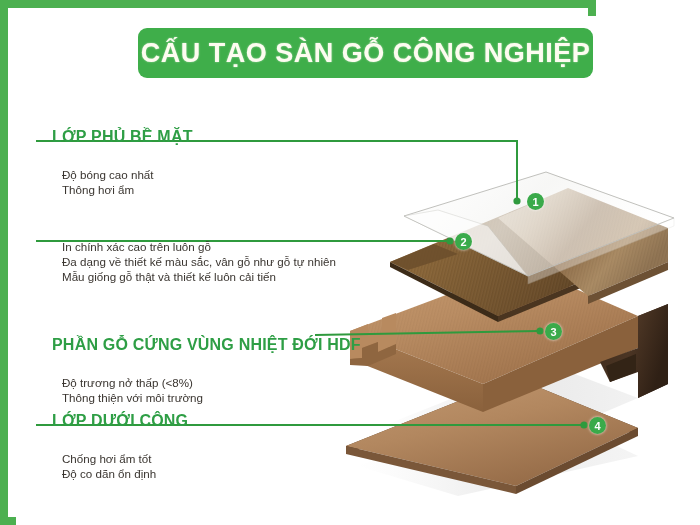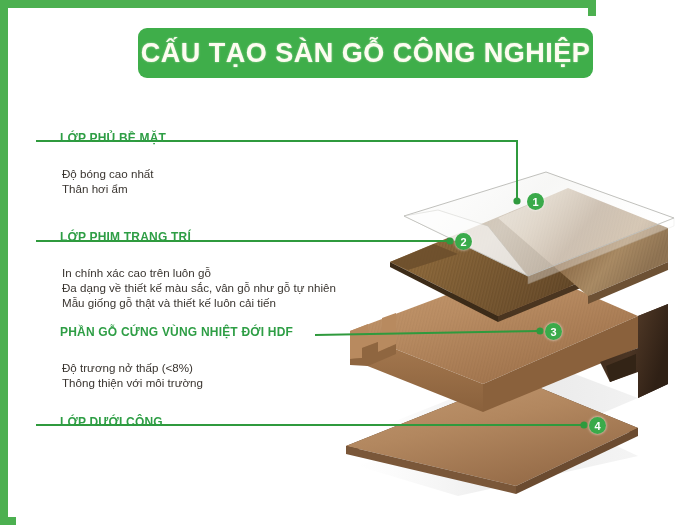--- a/index.html
+++ b/index.html
@@ -32,38 +32,38 @@
     font-size:27px;
     font-weight:bold;
     letter-spacing:0.5px;
     white-space:nowrap;
     text-shadow:0 0 2px rgba(255,255,255,.55);
   }
   
   .section{position:absolute;left:28px;}
   .sec-head{
     color:#2e9e45;
-    font-size:12px;
+    font-size:16px;
     font-weight:bold;
     letter-spacing:.2px;
     white-space:nowrap;
-    margin:0 0 9px 16px;
+    margin:0 0 9px 8px;
     display:inline-block;
   }
   .sec-body{margin:12px;}
   .sec-line{
     color:#3a3530;
     font-size:11.6px;
     line-height:15.2px;
     white-space:nowrap;
     margin-left:6px;
   }
   #sec1{top:112px;}
   #sec2{top:211px;}
-  #sec3{top:306px;}
+  #sec3{top:320px;}
   #sec4{top:396px;}
   
   .connectors{position:absolute;left:0;top:0;width:684px;height:509px;}
   
   .marker{
     position:absolute;
     width:17px;height:17px;border-radius:50%;
     background:#3aaa4a;
     color:#ffffff;
     font-size:11px;font-weight:bold;
@@ -211,39 +211,42 @@
 
     <div class="marker" id="mk1">1</div>
     <div class="marker" id="mk2">2</div>
     <div class="marker" id="mk3">3</div>
     <div class="marker" id="mk4">4</div>
 
     <div class="section" id="sec1">
       <div class="sec-head">LỚP PHỦ BỀ MẶT</div>
       <div class="sec-body">
         <div class="sec-line">Độ bóng cao nhất</div>
-        <div class="sec-line">Thân hơi ẩm</div>
+        <div class="sec-line">Thông hơi ẩm</div>
       </div>
     </div>
 
     <div class="section" id="sec2">
-      <div class="sec-head">LỚP PHIM TRANG TRÍ</div>
       <div class="sec-body">
         <div class="sec-line">In chính xác cao trên luôn gỗ</div>
         <div class="sec-line">Đa dạng về thiết kế màu sắc, vân gỗ như gỗ tự nhiên</div>
         <div class="sec-line">Mẫu giống gỗ thật và thiết kế luôn cải tiến</div>
       </div>
     </div>
 
     <div class="section" id="sec3">
       <div class="sec-head">PHẦN GỖ CỨNG VÙNG NHIỆT ĐỚI HDF</div>
       <div class="sec-body">
         <div class="sec-line">Độ trương nở thấp (&lt;8%)</div>
         <div class="sec-line">Thông thiện với môi trường</div>
       </div>
     </div>
 
     <div class="section" id="sec4">
       <div class="sec-head">LỚP DƯỚI CÔNG</div>
+      <div class="sec-body">
+        <div class="sec-line">Chống hơi ẩm tốt</div>
+        <div class="sec-line">Độ co dãn ổn định</div>
+      </div>
     </div>
 
   </div>
 </div>
 
 </body></html>

